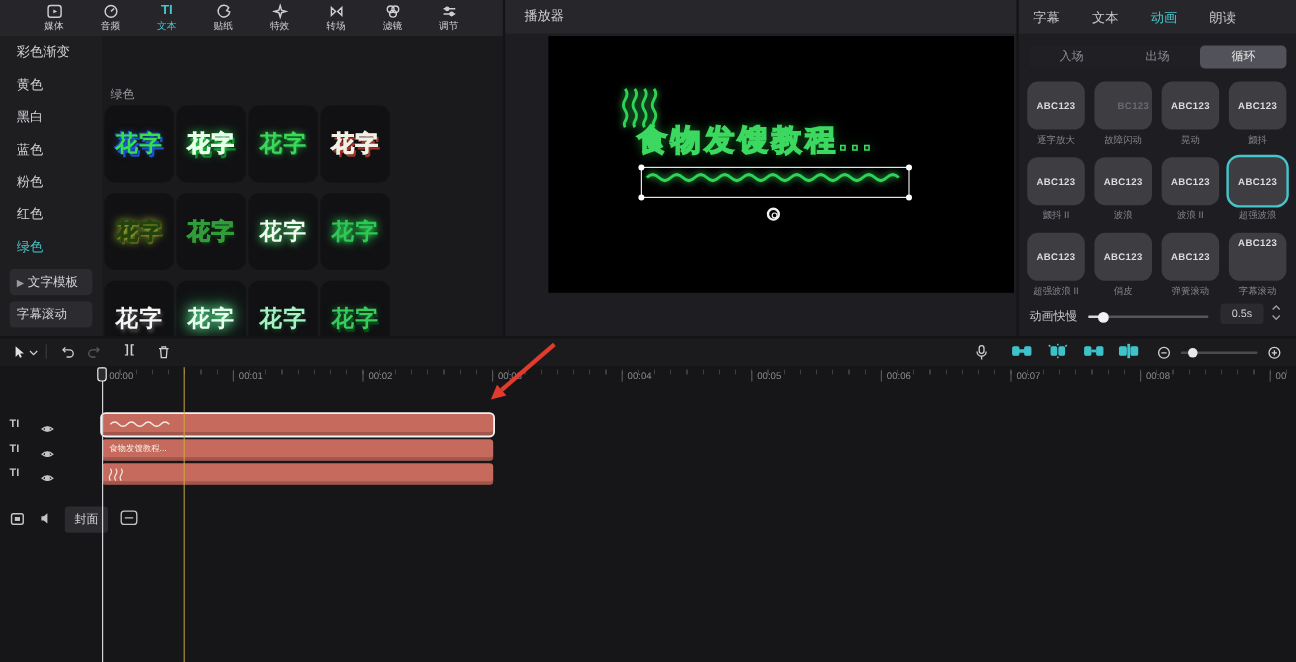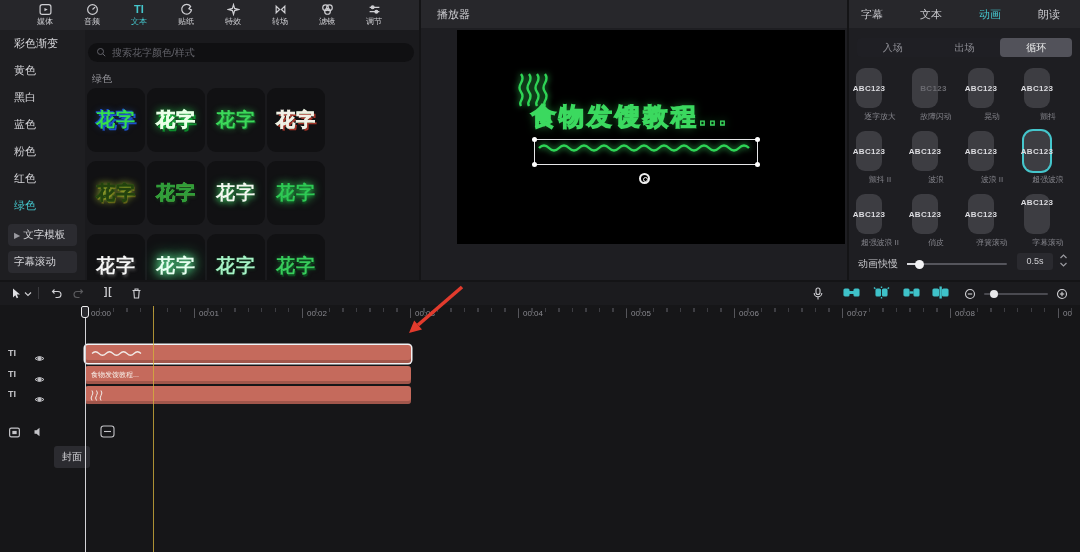--- a/index.html
+++ b/index.html
@@ -78,33 +78,33 @@
   #player-controls .time-cur { position:absolute; left:15px; top:8px; font-size:9.5px;
     color:#3fc9cf; font-family:"DejaVu Sans Mono",monospace; }
   #player-controls .time-total { position:absolute; left:88px; top:8px; font-size:9.5px;
     color:#8e8e94; font-family:"DejaVu Sans Mono",monospace; }
   #quality { position:absolute; left:165px; top:8px; font-size:9.5px; color:#aaaab0; cursor:pointer; }
   #play-btn { position:absolute; left:206px; top:5px; font-size:13px; color:#e8e8ea; cursor:pointer; }
   #pc-right { position:absolute; right:12px; top:7px; display:flex; gap:8px; align-items:center; }
   #pc-right svg { stroke:#bfbfc4; fill:none; stroke-width:1.1; cursor:pointer; }
 
   
-  #rp-tabs { height:28px; background:#27272b; display:flex; gap:37px; padding-left:12px;
+  #rp-tabs { height:28px; background:#27272b; display:flex; gap:27px; padding-left:12px;
     align-items:center; }
   .rp-tab { font-size:11px; color:#c6c6cb; cursor:pointer; }
   .rp-tab.active { color:#45c6cc; }
   #subtabs { position:absolute; left:8px; top:38px; width:215px; height:19px;
     background:#1f1f24; border-radius:4px; display:flex; }
   .seg { flex:1; text-align:center; line-height:19px; font-size:10px; color:#8e8e95;
     border-radius:4px; cursor:pointer; }
   .seg.on { background:#52525a; color:#eceded; }
   #anim-grid { position:absolute; left:7px; top:68px; display:grid;
     grid-template-columns:repeat(4,48px); gap:8px; }
   .acell { width:48px; cursor:pointer; }
-  .atile { width:26px; height:40px; background:#3d3d42; border-radius:9px; display:flex;
+  .atile { width:48px; height:40px; background:#3d3d42; border-radius:9px; display:flex;
     align-items:center; justify-content:center; font-size:8px; font-weight:bold;
     color:#dcdce0; letter-spacing:.3px; }
   .acell.sel .atile { box-shadow:0 0 0 2px #45c6cc; }
   .acell.dim .atile { color:#6a6a70;padding-left:17px; }
   .acell.top .atile { align-items:flex-start; padding-top:4px; }
   .alabel { margin-top:3px; text-align:center; font-size:8.5px; color:#85858c;
     white-space:nowrap; transform:scale(.92); }
   #speed-row { position:absolute; left:0; top:252px; width:231px; height:24px; }
   #speed-label { position:absolute; left:9px; top:5px; font-size:10px; color:#c8c8cc; }
   #speed-track { position:absolute; left:58px; top:11px; width:100px; height:2px;
@@ -153,21 +153,21 @@
   .clip { position:absolute; left:85px; top:0; width:326px; height:18px;
     background:#c56a5c; border-radius:3px; box-shadow:inset 0 -3px rgba(0,0,0,.18); cursor:pointer; }
   .clip.selected { box-shadow:0 0 0 1.5px #f2f2f4, inset 0 -3px rgba(0,0,0,.18); }
   .clip-text { position:absolute; left:6px; top:0; font-size:7px; color:#f7efe9;
     line-height:18px; white-space:nowrap; }
   .clip svg { position:absolute; left:5px; top:4px; }
 
   #main-row { position:absolute; left:0; top:140px; width:1080px; height:26px; }
   #main-row svg { fill:none; stroke:#c4c4c8; stroke-width:1.1; cursor:pointer; }
   #cover-btn { position:absolute; left:54px; top:0; background:#2b2b30; border-radius:3px;
-    padding:4px 8px; font-size:10px; color:#d8d8dc; cursor:pointer;margin-top:24px; }
+    padding:4px 8px; font-size:10px; color:#d8d8dc; cursor:pointer; }
   #clip-placeholder { position:absolute; left:100px; top:3px; cursor:pointer; }
   #red-arrow { position:absolute; left:385px; top:-10px; z-index:9; pointer-events:none; }
 </style>
 </head>
 <body>
 
 <div id="app">
 
   <div id="left-panel" class="panel">
 
@@ -233,27 +233,20 @@
       <div class="side-item">黑白</div>
       <div class="side-item">蓝色</div>
       <div class="side-item">粉色</div>
       <div class="side-item">红色</div>
       <div class="side-item active">绿色</div>
       <div class="side-btn"><span class="caret">▶</span><span>文字模板</span></div>
       <div class="side-btn"><span>字幕滚动</span></div>
     </div>
 
     <div id="fancy-area">
-      <div id="search-box">
-        <svg width="11" height="11" viewBox="0 0 11 11">
-            <circle cx="4.5" cy="4.5" r="3" fill="none" stroke="#63636a" stroke-width="1"></circle>
-            <line x1="6.8" y1="6.8" x2="9.2" y2="9.2" stroke="#63636a" stroke-width="1"></line>
-          </svg>
-        <input placeholder="搜索花字颜色/样式" style="">
-      </div>
       <div id="section-label">绿色</div>
       <div id="fancy-grid">
         <div class="ftile">
             <span class="f0">花字</span>
           </div>
         <div class="ftile">
             <span class="f1">花字</span>
           </div>
         <div class="ftile">
             <span class="f2">花字</span>

